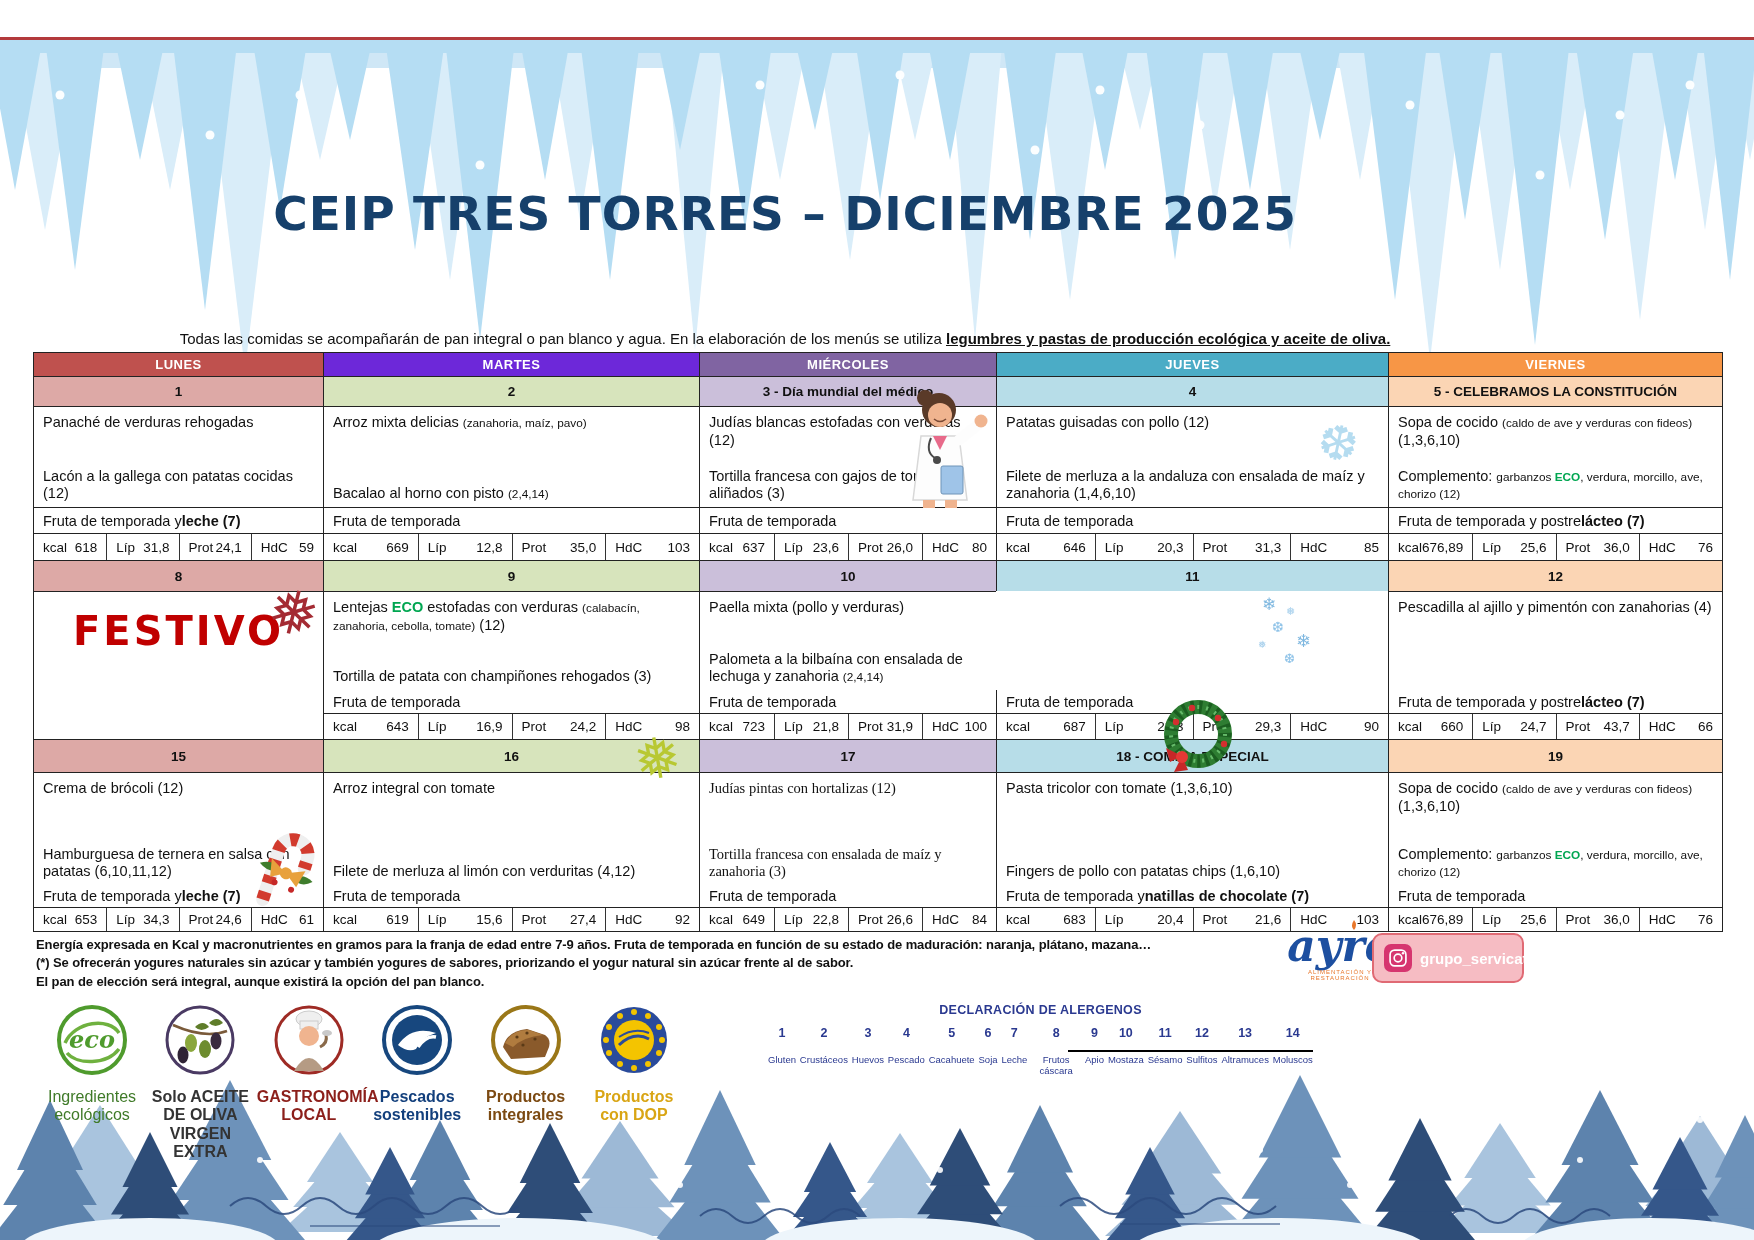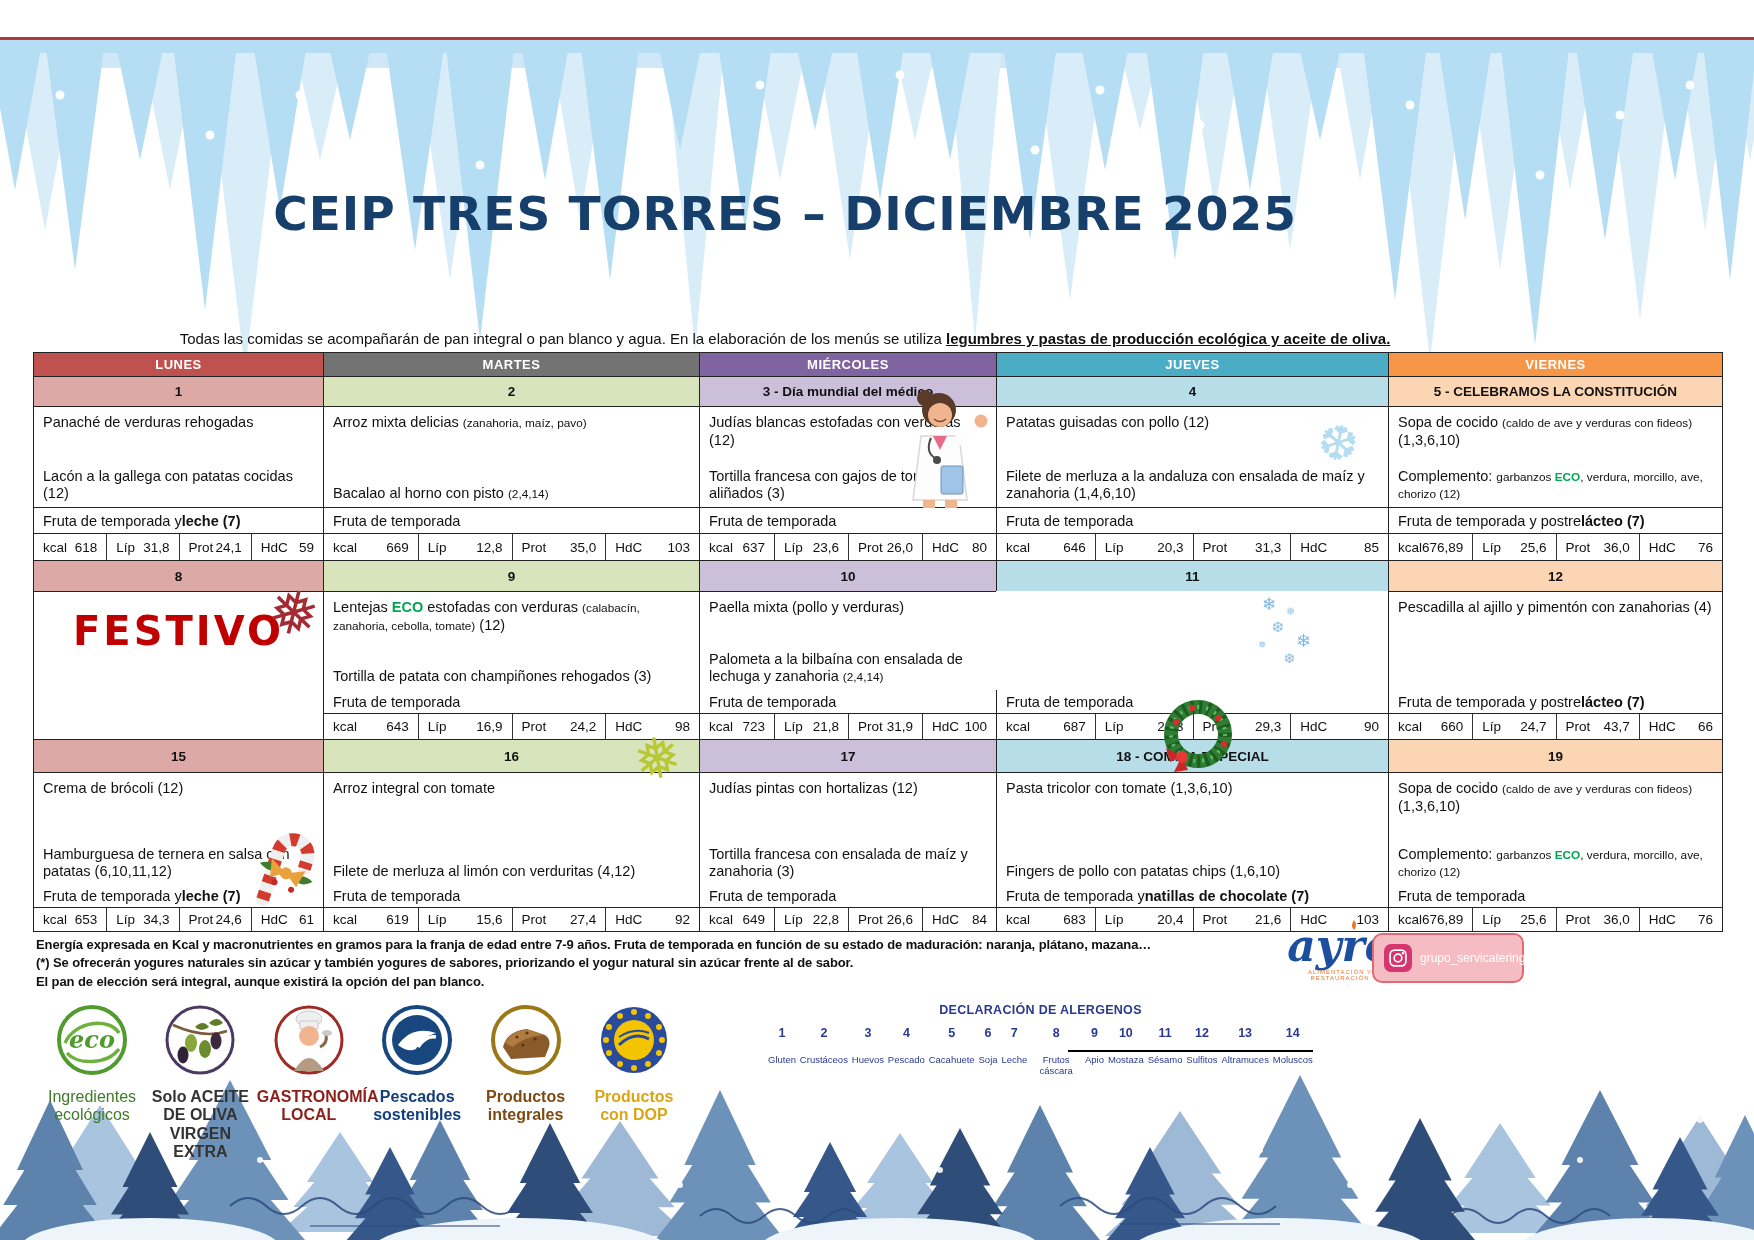--- a/index.html
+++ b/index.html
@@ -37,21 +37,21 @@
   .flake{position:absolute;line-height:1;}
   
   .notes{position:absolute;left:36px;top:936px;width:1230px;z-index:4;font-size:13px;font-weight:bold;
          line-height:1.42;letter-spacing:-0.1px;}
   .ayre{position:absolute;left:1285px;top:924px;width:110px;z-index:4;text-align:center;}
   .ayre .word{font-family:"DejaVu Serif",serif;font-style:italic;font-weight:bold;font-size:44px;color:#1d4fa0;line-height:1;}
   .ayre .sub{font-size:6px;color:#e8762a;letter-spacing:1px;margin-top:1px;}
   .igbadge{position:absolute;left:1372px;top:933px;width:152px;height:50px;z-index:4;background:#f6bcc3;
            border:2px solid #e06a74;border-radius:10px;display:flex;align-items:center;gap:8px;padding:0 10px;box-sizing:border-box;}
   .igtile{width:28px;height:28px;border-radius:7px;background:#d6356f;display:flex;align-items:center;justify-content:center;flex:0 0 auto;}
-  .igbadge .handle{color:#fff;font-weight:normal;font-size:12px;}
+  .igbadge .handle{color:#fff;font-weight:bold;font-size:15px;}
   .logos{position:absolute;left:40px;top:1003px;width:646px;display:flex;justify-content:space-between;z-index:4;}
   .logo{width:104px;text-align:center;}
   .logo .cap{font-size:16px;font-weight:bold;margin-top:3px;line-height:1.15;}
   .allergens{position:absolute;left:768px;top:1003px;width:545px;z-index:4;}
   .atitle{text-align:center;color:#2a3990;font-weight:bold;font-size:12.5px;letter-spacing:.3px;}
   #aitems{display:flex;justify-content:space-between;margin-top:9px;}
   .acol{display:flex;flex-direction:column;align-items:center;max-width:50px;}
   .anum{color:#2a3990;font-weight:bold;font-size:12.5px;}
   .alabel{color:#2a3990;font-size:9.5px;margin-top:15px;text-align:center;line-height:1.15;}
   .aline{position:absolute;left:300px;top:47px;width:245px;height:2px;background:#000;}
@@ -131,21 +131,21 @@
 
   <div class="title">CEIP TRES TORRES – DICIEMBRE 2025</div>
 
   <div class="intro">
     <span>Todas las comidas se acompañarán de pan integral o pan blanco y agua. En la elaboración de los menús se utiliza  </span><span class="bu">legumbres y pastas de producción ecológica y aceite de oliva.</span>
   </div>
 
   <div id="menutable">
       <div class="wgrid" style="grid-template-columns: 289px 376px 297px 392px 334px; grid-template-rows: 23px;">
         <div class="dayhead" style="background: rgb(191, 81, 78);">LUNES</div>
-        <div class="dayhead bl" style="background: #737373;">MARTES</div>
+        <div class="dayhead bl" style="background: #6d28d9;">MARTES</div>
         <div class="dayhead bl" style="background: rgb(128, 100, 162);">MIÉRCOLES</div>
         <div class="dayhead bl" style="background: rgb(75, 172, 198);">JUEVES</div>
         <div class="dayhead bl" style="background: rgb(247, 150, 70);">VIERNES</div>
       </div>
       <div class="wgrid" style="grid-template-columns: 289px 376px 297px 392px 334px; grid-template-rows: 30px 101px 26px 27px;">
         <div class="datecell bt" style="background: rgb(221, 169, 166); grid-area: 1 / 1;">1</div>
         <div class="datecell bt bl" style="background: rgb(215, 228, 188); grid-area: 1 / 2;">2</div>
         <div class="datecell bt bl" style="background: rgb(203, 191, 218); grid-area: 1 / 3;">3 - Día mundial del médico</div>
         <div class="datecell bt bl" style="background: rgb(183, 221, 232); grid-area: 1 / 4;">4</div>
         <div class="datecell bt bl" style="background: rgb(251, 213, 180); grid-area: 1 / 5;">5 - CELEBRAMOS LA CONSTITUCIÓN</div>
@@ -433,21 +433,21 @@
           </div>
           <div class="kcell bl2">
             <div class="klabel">Prot</div>
             <div class="kval">27,4</div>
           </div>
           <div class="kcell bl2">
             <div class="klabel">HdC</div>
             <div class="kval">92</div>
           </div>
         </div>
-        <div class="content bt bl" style="grid-area: 2 / 3;">
+        <div class="content bt bl" style="grid-area: 2 / 3; font-family: Liberation Serif, serif;">
           <div class="dish"><span class="">Judías pintas con hortalizas (12)</span></div>
           <div class="dish"><span class="">Tortilla francesa con ensalada de maíz y zanahoria (3)</span></div>
         </div>
         <div class="fruta bl" style="grid-area: 3 / 3;">
           <span class="">Fruta de temporada</span>
         </div>
         <div class="kcalrow bt bl" style="grid-area: 4 / 3;">
           <div class="kcell">
             <div class="klabel">kcal</div>
             <div class="kval">649</div>

